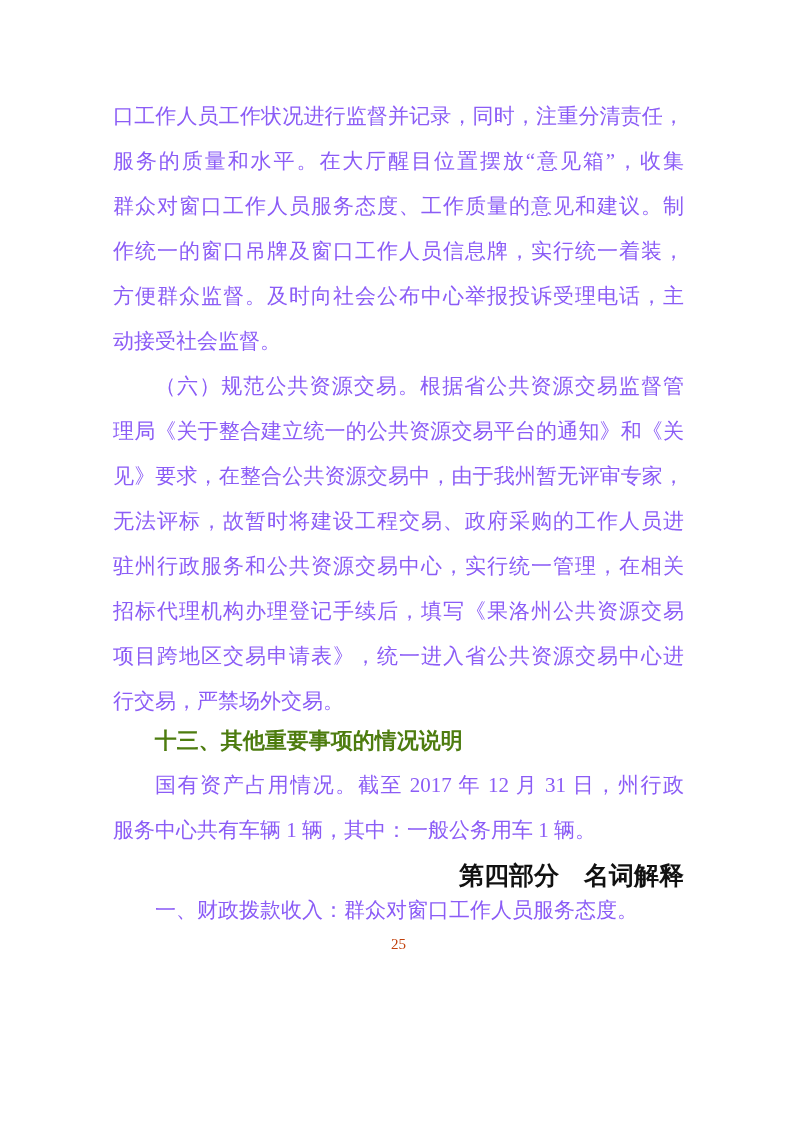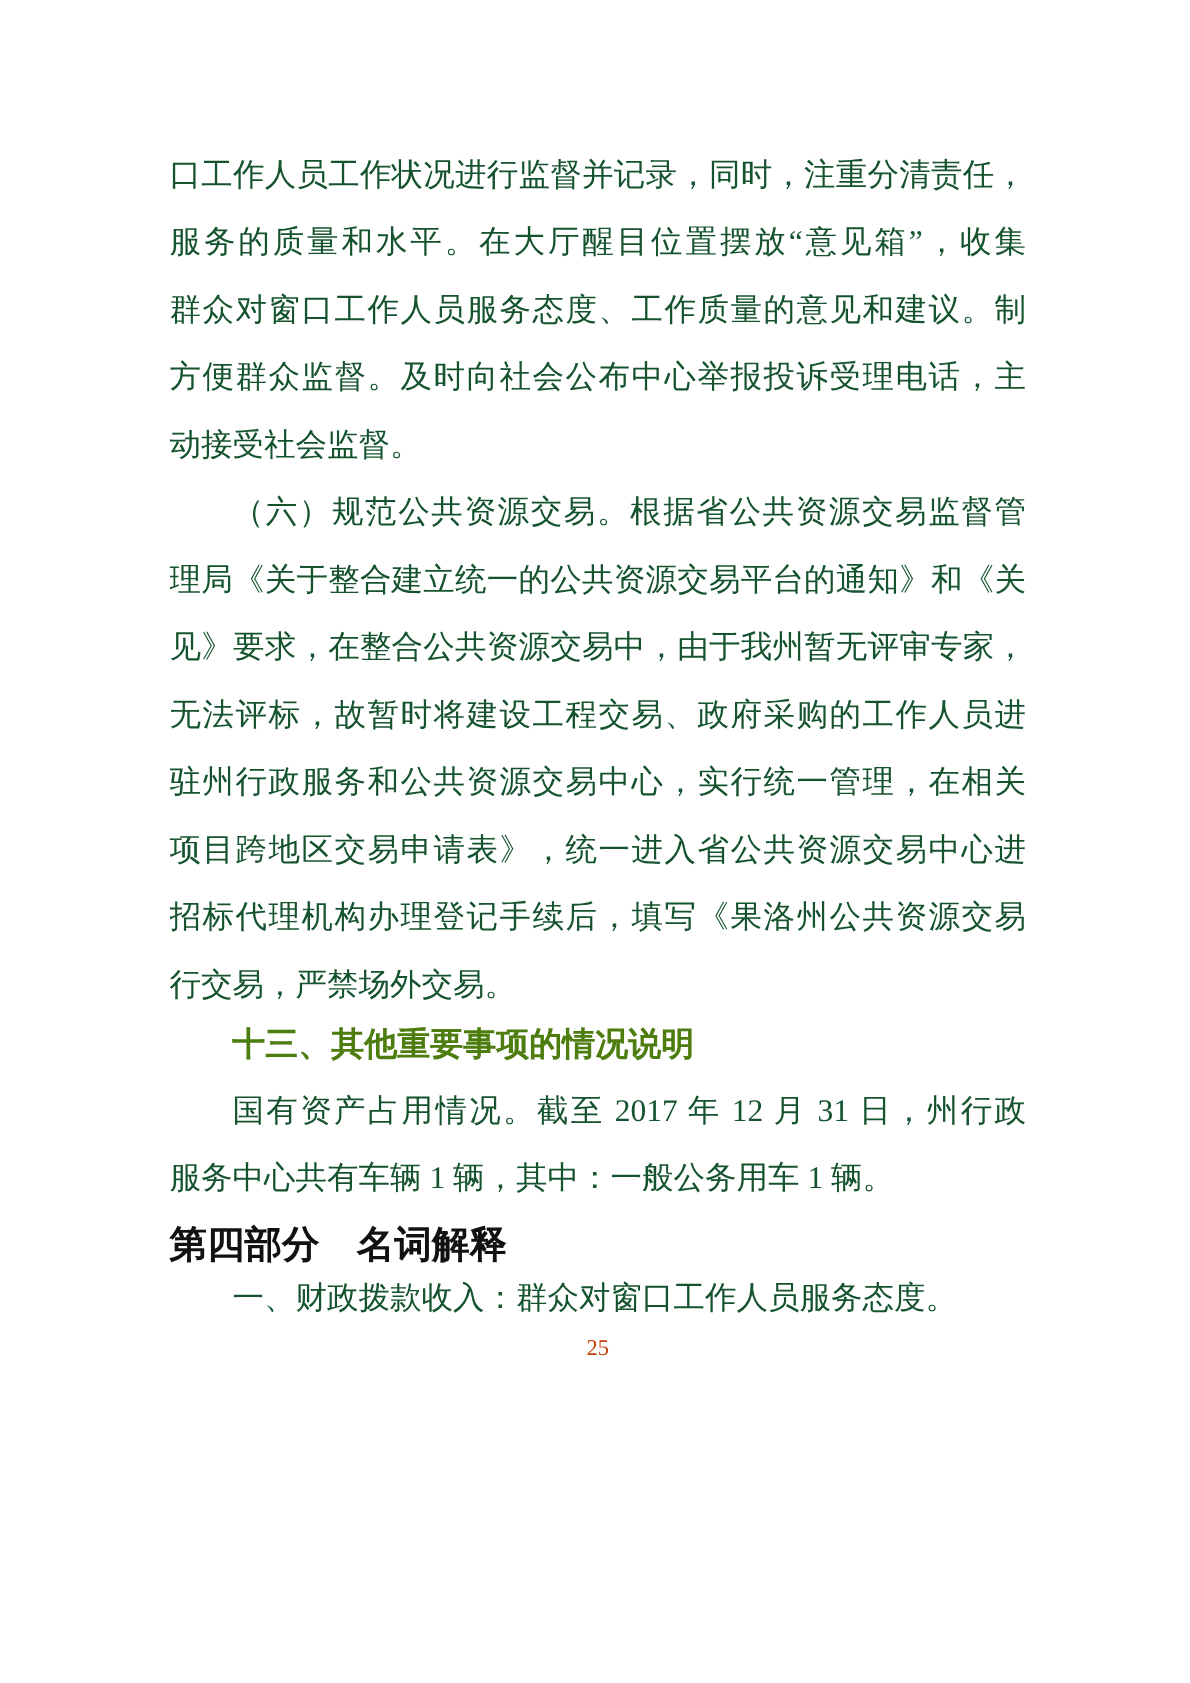--- a/index.html
+++ b/index.html
@@ -24,21 +24,21 @@
   .para .line {
     font-size: 21px;
     line-height: 45px;
     height: 45px;
     white-space: nowrap;
     text-align: justify;
     text-align-last: justify;
     -moz-text-align-last: justify;
     text-justify: inter-character;
     overflow: hidden;
-    color: #14532d;
+    color: #8b5cf6;
   }
   .para .line:last-child {
     text-align-last: left;
     -moz-text-align-last: left;
   }
   .para.indent .line:first-child {
     text-indent: 2em;
   }
   .section-heading {
     font-family: "Liberation Sans", sans-serif;
@@ -50,21 +50,21 @@
     text-indent: 1.9em;
     color: #4d7c0f;
     white-space: nowrap;
   }
   .part-heading {
     font-family: "Liberation Sans", sans-serif;
     font-weight: bold;
     font-size: 25px;
     line-height: 45px;
     height: 45px;
-    text-align: left;
+    text-align: right;
     color: #111111;
     white-space: nowrap;
   }
   .para.last-para {
     margin-top: -10px;
   }
   .page-number {
     margin-top: 2px;
     font-size: 15px;
     line-height: 18px;
@@ -75,32 +75,33 @@
 </style>
 </head>
 <body>
 
 <div class="page">
 
   <div class="para">
       <div class="line">口工作人员工作状况进行监督并记录，同时，注重分清责任，</div>
       <div class="line">服务的质量和水平。在大厅醒目位置摆放“意见箱”，收集</div>
       <div class="line">群众对窗口工作人员服务态度、工作质量的意见和建议。制</div>
+      <div class="line">作统一的窗口吊牌及窗口工作人员信息牌，实行统一着装，</div>
       <div class="line">方便群众监督。及时向社会公布中心举报投诉受理电话，主</div>
       <div class="line">动接受社会监督。</div>
     </div>
 
   <div class="para indent">
       <div class="line">（六）规范公共资源交易。根据省公共资源交易监督管</div>
       <div class="line">理局《关于整合建立统一的公共资源交易平台的通知》和《关</div>
       <div class="line">见》要求，在整合公共资源交易中，由于我州暂无评审专家，</div>
       <div class="line">无法评标，故暂时将建设工程交易、政府采购的工作人员进</div>
       <div class="line">驻州行政服务和公共资源交易中心，实行统一管理，在相关</div>
+      <div class="line">招标代理机构办理登记手续后，填写《果洛州公共资源交易</div>
       <div class="line">项目跨地区交易申请表》，统一进入省公共资源交易中心进</div>
-      <div class="line">招标代理机构办理登记手续后，填写《果洛州公共资源交易</div>
       <div class="line">行交易，严禁场外交易。</div>
     </div>
 
   <div class="section-heading">十三、其他重要事项的情况说明</div>
 
   <div class="para indent">
       <div class="line">国有资产占用情况。截至 2017 年 12 月 31 日，州行政</div>
       <div class="line">服务中心共有车辆 1 辆，其中：一般公务用车 1 辆。</div>
     </div>
 

